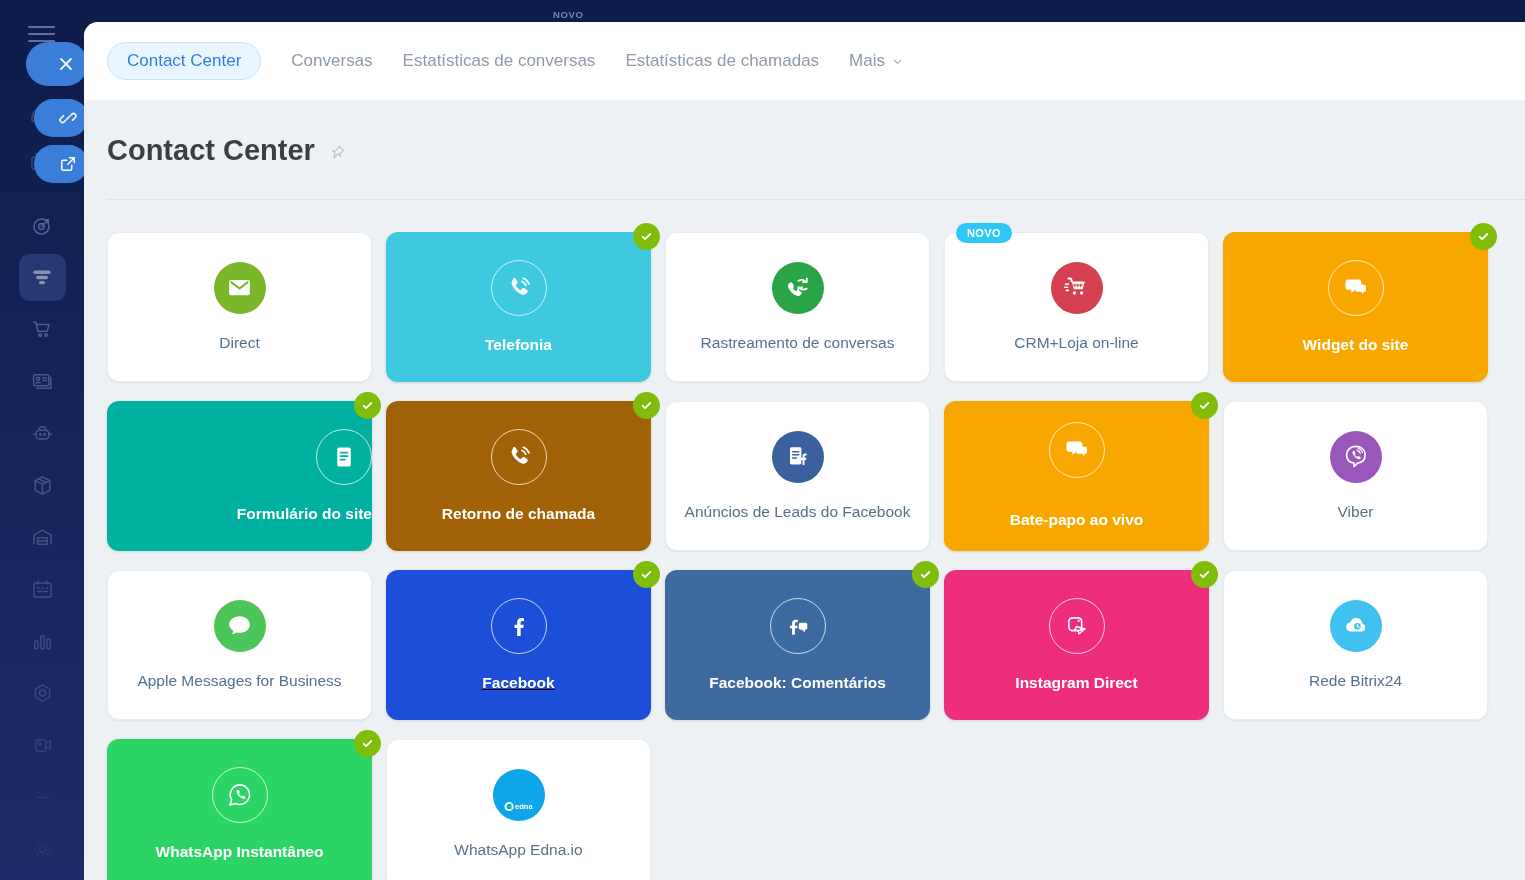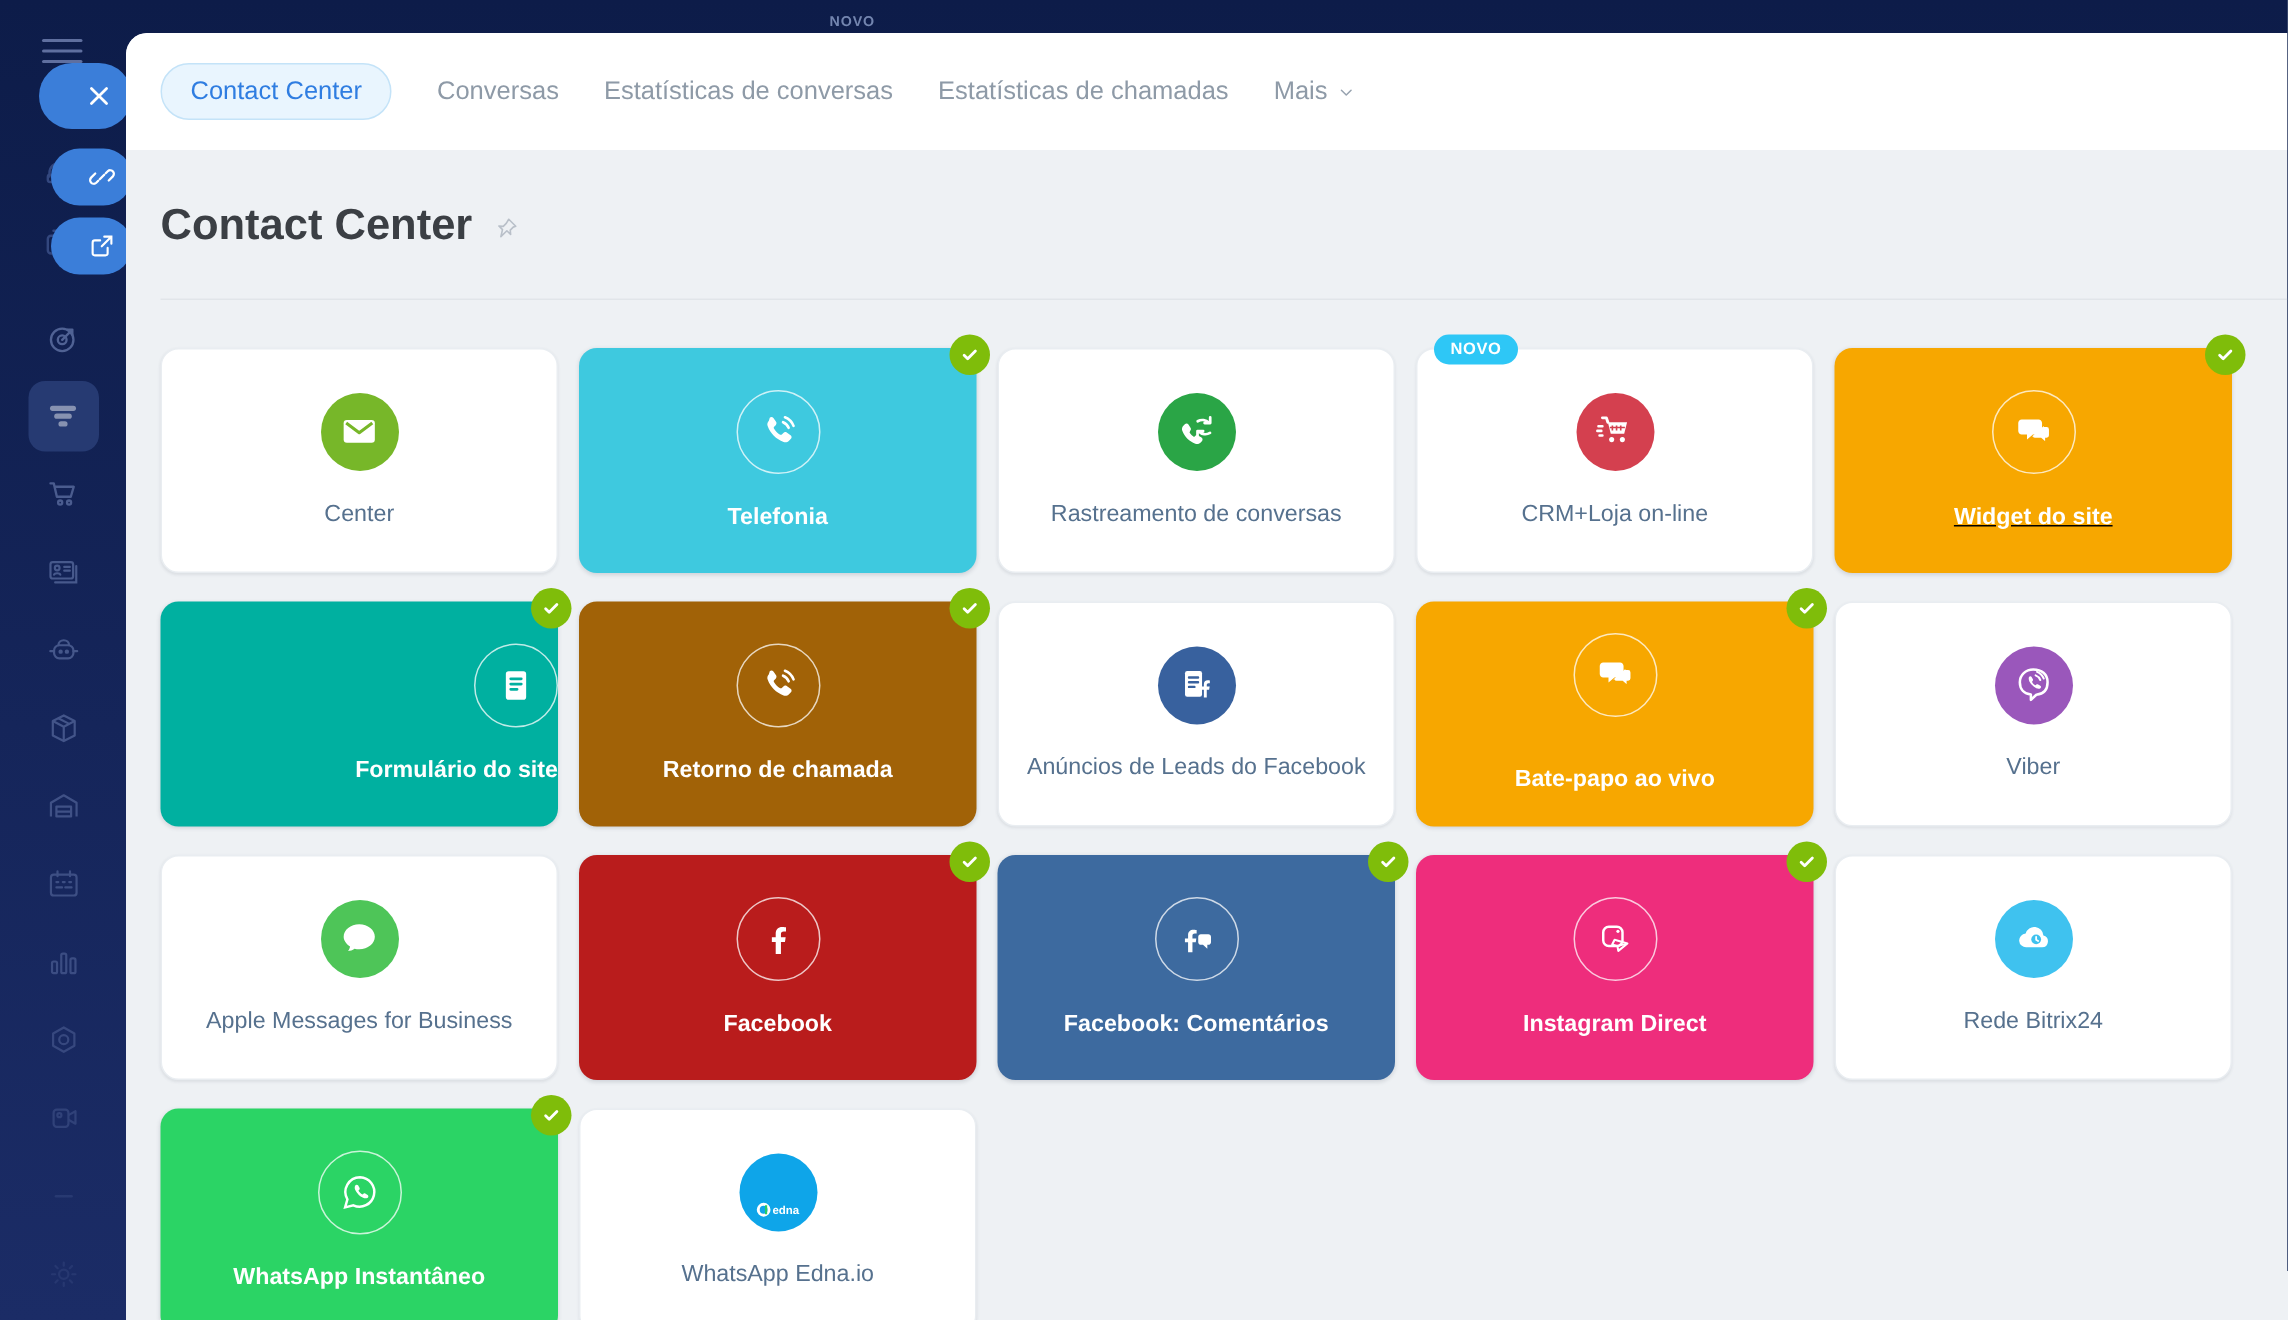--- a/index.html
+++ b/index.html
@@ -248,21 +248,21 @@
       </div>
       <div class="divider"></div>
       <div class="grid" id="cards-grid">
           <div class="card">
             <div class="icon-circle" style="background: rgb(119, 183, 41);">
               <svg viewBox="0 0 24 24">
                 <rect x="3.4" y="5.8" width="17.2" height="12.6" rx="1.8" fill="#fff"></rect>
                 <path d="M4.8 7.4l7.2 5.4 7.2-5.4" fill="none" stroke="#77b729" stroke-width="1.7" stroke-linejoin="round"></path>
               </svg>
             </div>
-            <div class="label">Center</div>
+            <div class="label">Direct</div>
           </div>
           <div class="card colored" style="background: rgb(62, 201, 223);">
             <span class="chk">
               <svg viewBox="0 0 24 24">
                 <path d="M6 12.5l3.8 3.8L18 8" fill="none" stroke="#fff" stroke-width="3" stroke-linecap="round" stroke-linejoin="round"></path>
               </svg>
             </span>
             <div class="icon-ring">
               <svg viewBox="0 0 24 24">
                 <path d="M7 3.8c.6-.6 1.6-.5 2.1.2l1.5 2.2c.4.6.3 1.4-.2 1.9l-.9.9c-.2.2-.3.6-.1 1 .8 1.5 2 2.7 3.5 3.5.4.2.8.1 1-.1l.9-.9c.5-.5 1.3-.6 1.9-.2l2.2 1.5c.7.5.8 1.5.2 2.1l-1.1 1.1c-.8.8-2 1.1-3.1.7-4.2-1.5-7.6-4.9-9.1-9.1-.4-1.1-.1-2.3.7-3.1z" fill="#fff"></path>
@@ -289,21 +289,21 @@
                 <path d="M8.2 7h10.6l-1.6 6.4H9.8z" fill="#fff"></path>
                 <path d="M10.7 8.8v2.8M13 8.8v2.8M15.3 8.8v2.8M9.3 9.9h8.3" stroke="#d4404f" stroke-width="0.9"></path>
                 <path d="M8.2 7L7.4 4.6H5.2" fill="none" stroke="#fff" stroke-width="1.6" stroke-linecap="round" stroke-linejoin="round"></path>
                 <circle cx="10.3" cy="16.6" r="1.4" fill="#fff"></circle>
                 <circle cx="16.2" cy="16.6" r="1.4" fill="#fff"></circle>
                 <path d="M3 9.2h2.2M2.4 11.8h2.2M3.6 14.4h1.6" stroke="#fff" stroke-width="1.4" stroke-linecap="round"></path>
               </svg>
             </div>
             <div class="label">CRM+Loja on-line</div>
           </div>
-          <div class="card colored" style="background: rgb(247, 167, 0); text-decoration: underline;">
+          <div class="card colored" style="background: rgb(247, 167, 0);">
             <span class="chk">
               <svg viewBox="0 0 24 24">
                 <path d="M6 12.5l3.8 3.8L18 8" fill="none" stroke="#fff" stroke-width="3" stroke-linecap="round" stroke-linejoin="round"></path>
               </svg>
             </span>
             <div class="icon-ring">
               <svg viewBox="0 0 24 24">
                 <path d="M5 4.8h9.6c1.1 0 2 .9 2 2v4.6c0 1.1-.9 2-2 2h-3.2l-3.4 2.9v-2.9H5c-1.1 0-2-.9-2-2V6.8c0-1.1.9-2 2-2z" fill="#fff"></path>
                 <path d="M17.6 8.6h1.6c1 0 1.9.8 1.9 1.9v3.4c0 1-.8 1.9-1.9 1.9h-.3v2.6l-3-2.6h-3.3c-.8 0-1.5-.5-1.8-1.2" fill="#fff" stroke="#f7a700" stroke-width="1.1"></path>
               </svg>
@@ -374,21 +374,21 @@
             <div class="label">Viber</div>
           </div>
           <div class="card">
             <div class="icon-circle" style="background: rgb(78, 197, 88);">
               <svg viewBox="0 0 24 24">
                 <path d="M12 4.3c4.8 0 8.6 3.1 8.6 6.9s-3.8 6.9-8.6 6.9c-.9 0-1.8-.1-2.6-.3-1.1.8-2.4 1.2-3.7 1.3.7-.7 1.1-1.6 1.2-2.6-2.1-1.3-3.5-3.2-3.5-5.3 0-3.8 3.8-6.9 8.6-6.9z" fill="#fff"></path>
               </svg>
             </div>
             <div class="label">Apple Messages for Business</div>
           </div>
-          <div class="card colored" style="background: #b91c1c;">
+          <div class="card colored" style="background: #1d4ed8; text-decoration: underline;">
             <span class="chk">
               <svg viewBox="0 0 24 24">
                 <path d="M6 12.5l3.8 3.8L18 8" fill="none" stroke="#fff" stroke-width="3" stroke-linecap="round" stroke-linejoin="round"></path>
               </svg>
             </span>
             <div class="icon-ring">
               <svg viewBox="0 0 24 24">
                 <path d="M13.4 20.5v-6.8h2.3l.4-2.7h-2.7V9.2c0-.8.4-1.5 1.6-1.5h1.3V5.3s-1.1-.2-2.2-.2c-2.3 0-3.7 1.4-3.7 3.8v2.1H8.2v2.7h2.2v6.8z" fill="#fff"></path>
               </svg>
             </div>

